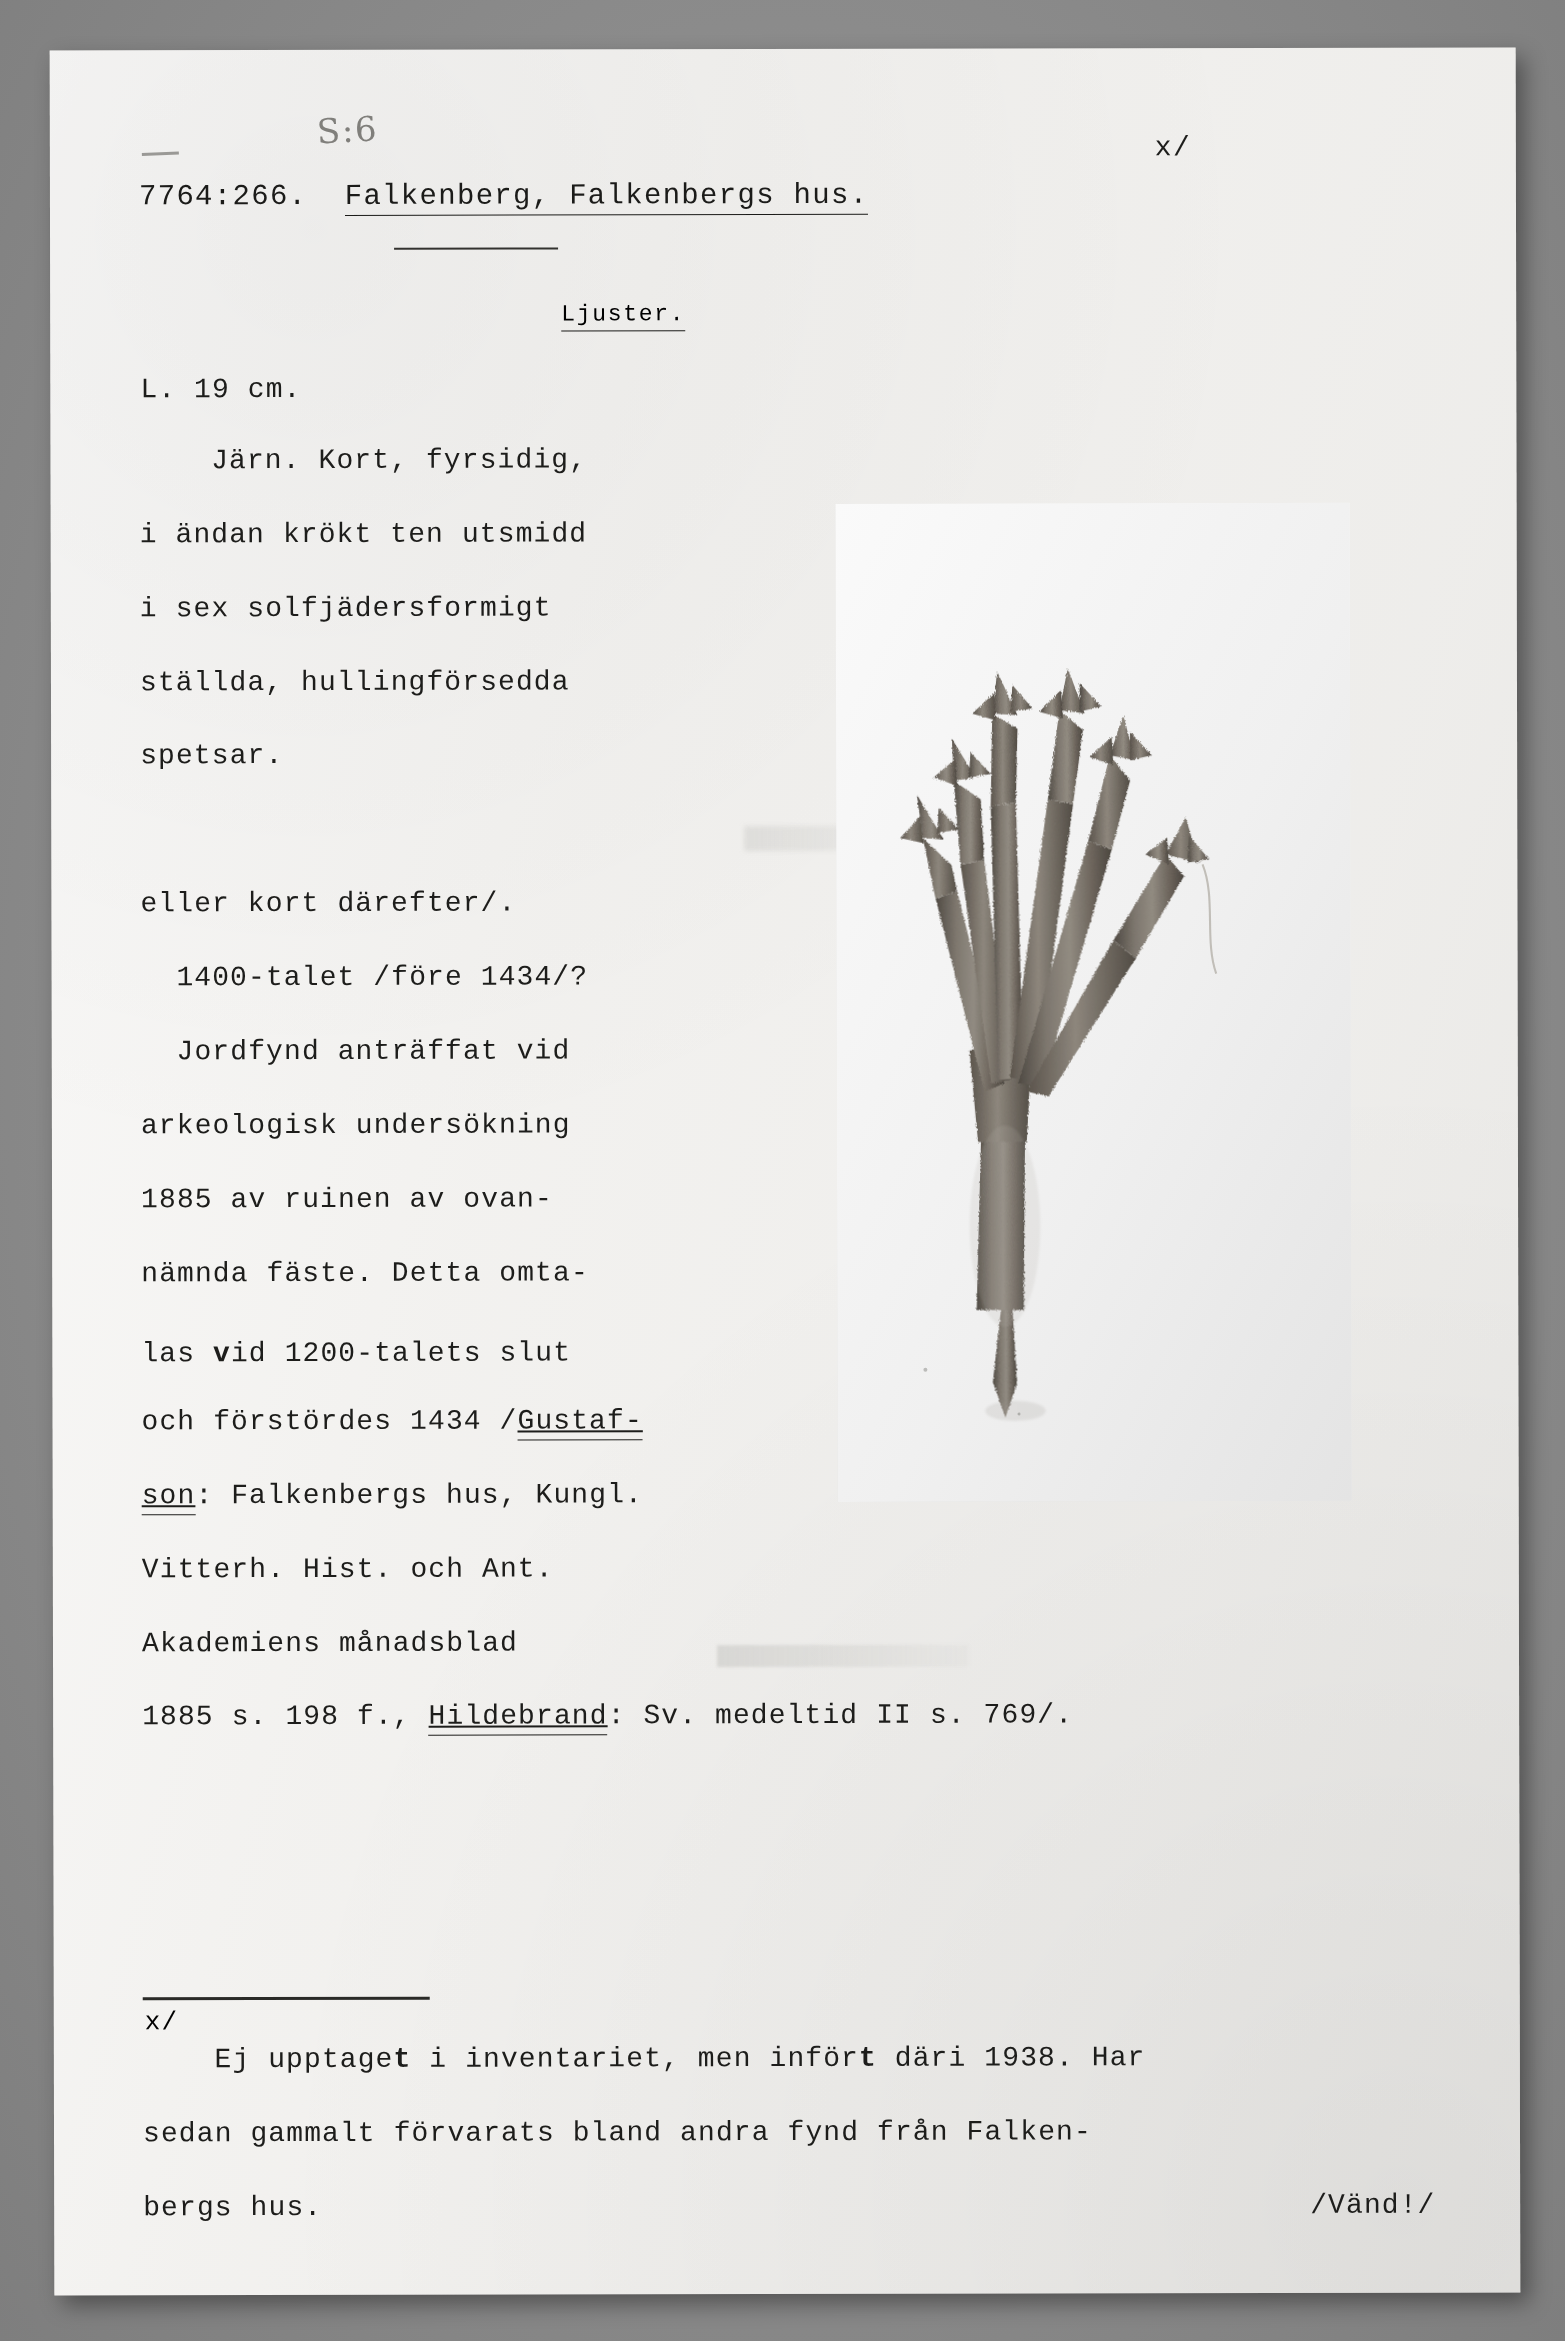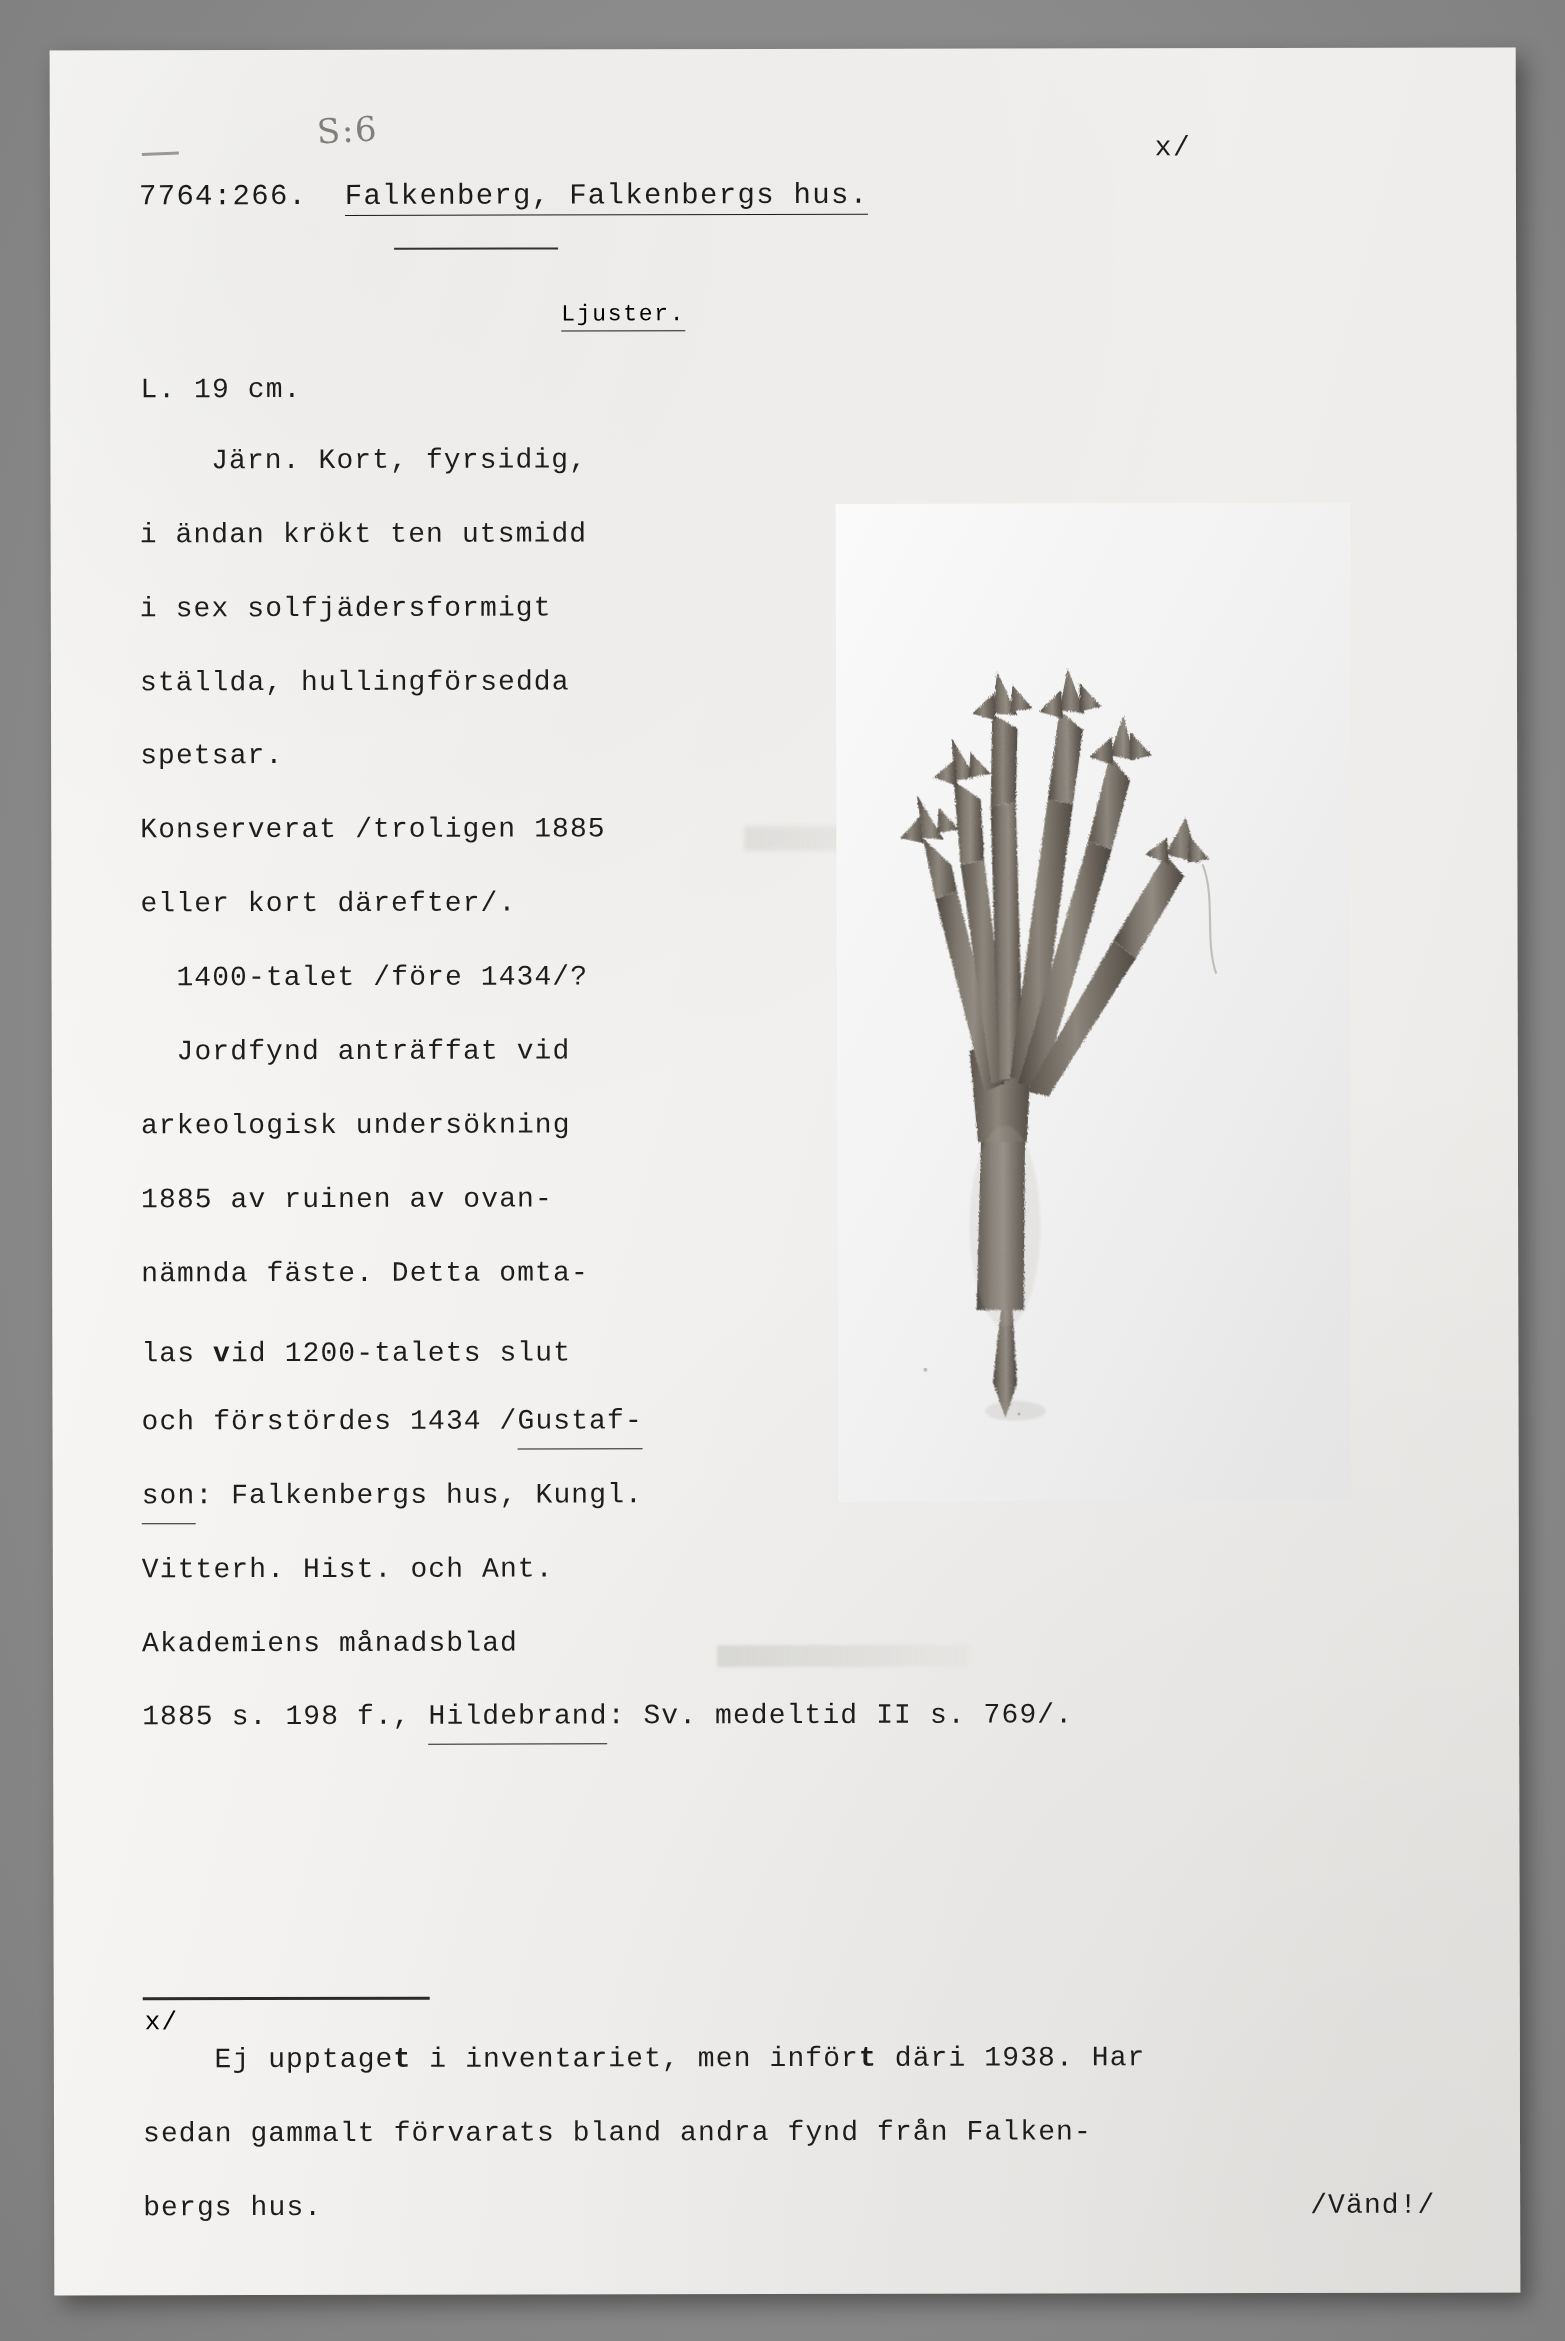--- a/index.html
+++ b/index.html
@@ -136,21 +136,22 @@
   }
   .line {
     position: absolute;
     font-size: 28px;
     letter-spacing: 1.1px;
     color: #1d1d1b;
     white-space: pre;
   }
   .line .u {
     border-bottom: 1.7px solid #1d1d1b;
-    padding-bottom: 12px;
+    padding-bottom: 3px;
+    text-decoration: underline;
   }
   .line .bold {
     font-weight: bold;
   }
 
   
   .divider {
     position: absolute;
     left: 89px;
     top: 1947px;
@@ -230,21 +231,20 @@
     </div>
 
     <div class="line" style="left:90px; top:324px;">L. 19 cm.</div>
 
     <div class="body-block">
       <div class="line" style="left:89px; top:395px;">    Järn. Kort, fyrsidig,</div>
       <div class="line" style="left:89px; top:469px;">i ändan krökt ten utsmidd</div>
       <div class="line" style="left:89px; top:543px;text-align:center;">i sex solfjädersformigt</div>
       <div class="line" style="left:89px; top:617px;">ställda, hullingförsedda</div>
       <div class="line" style="left:89px; top:690px;">spetsar.</div>
-      <div class="line" style="left:89px; top:764px;">Konserverat /troligen 1885</div>
       <div class="line" style="left:89px; top:838px;">eller kort därefter/.</div>
       <div class="line" style="left:89px; top:912px;">  1400-talet /före 1434/?</div>
       <div class="line" style="left:89px; top:986px;">  Jordfynd anträffat vid</div>
       <div class="line" style="left:89px; top:1060px;">arkeologisk undersökning</div>
       <div class="line" style="left:89px; top:1134px;">1885 av ruinen av ovan-</div>
       <div class="line" style="left:89px; top:1208px;text-align:center;">nämnda fäste. Detta omta-</div>
       <div class="line" style="left:89px; top:1282px;margin-top:6px;">las <span class="bold">v</span>id 1200-talets slut</div>
       <div class="line" style="left:89px; top:1356px;">och förstördes 1434 /<span class="u">Gustaf-</span></div>
       <div class="line" style="left:89px; top:1430px;"><span class="u">son</span>: Falkenbergs hus, Kungl.</div>
       <div class="line" style="left:89px; top:1504px;">Vitterh. Hist. och Ant.</div>

